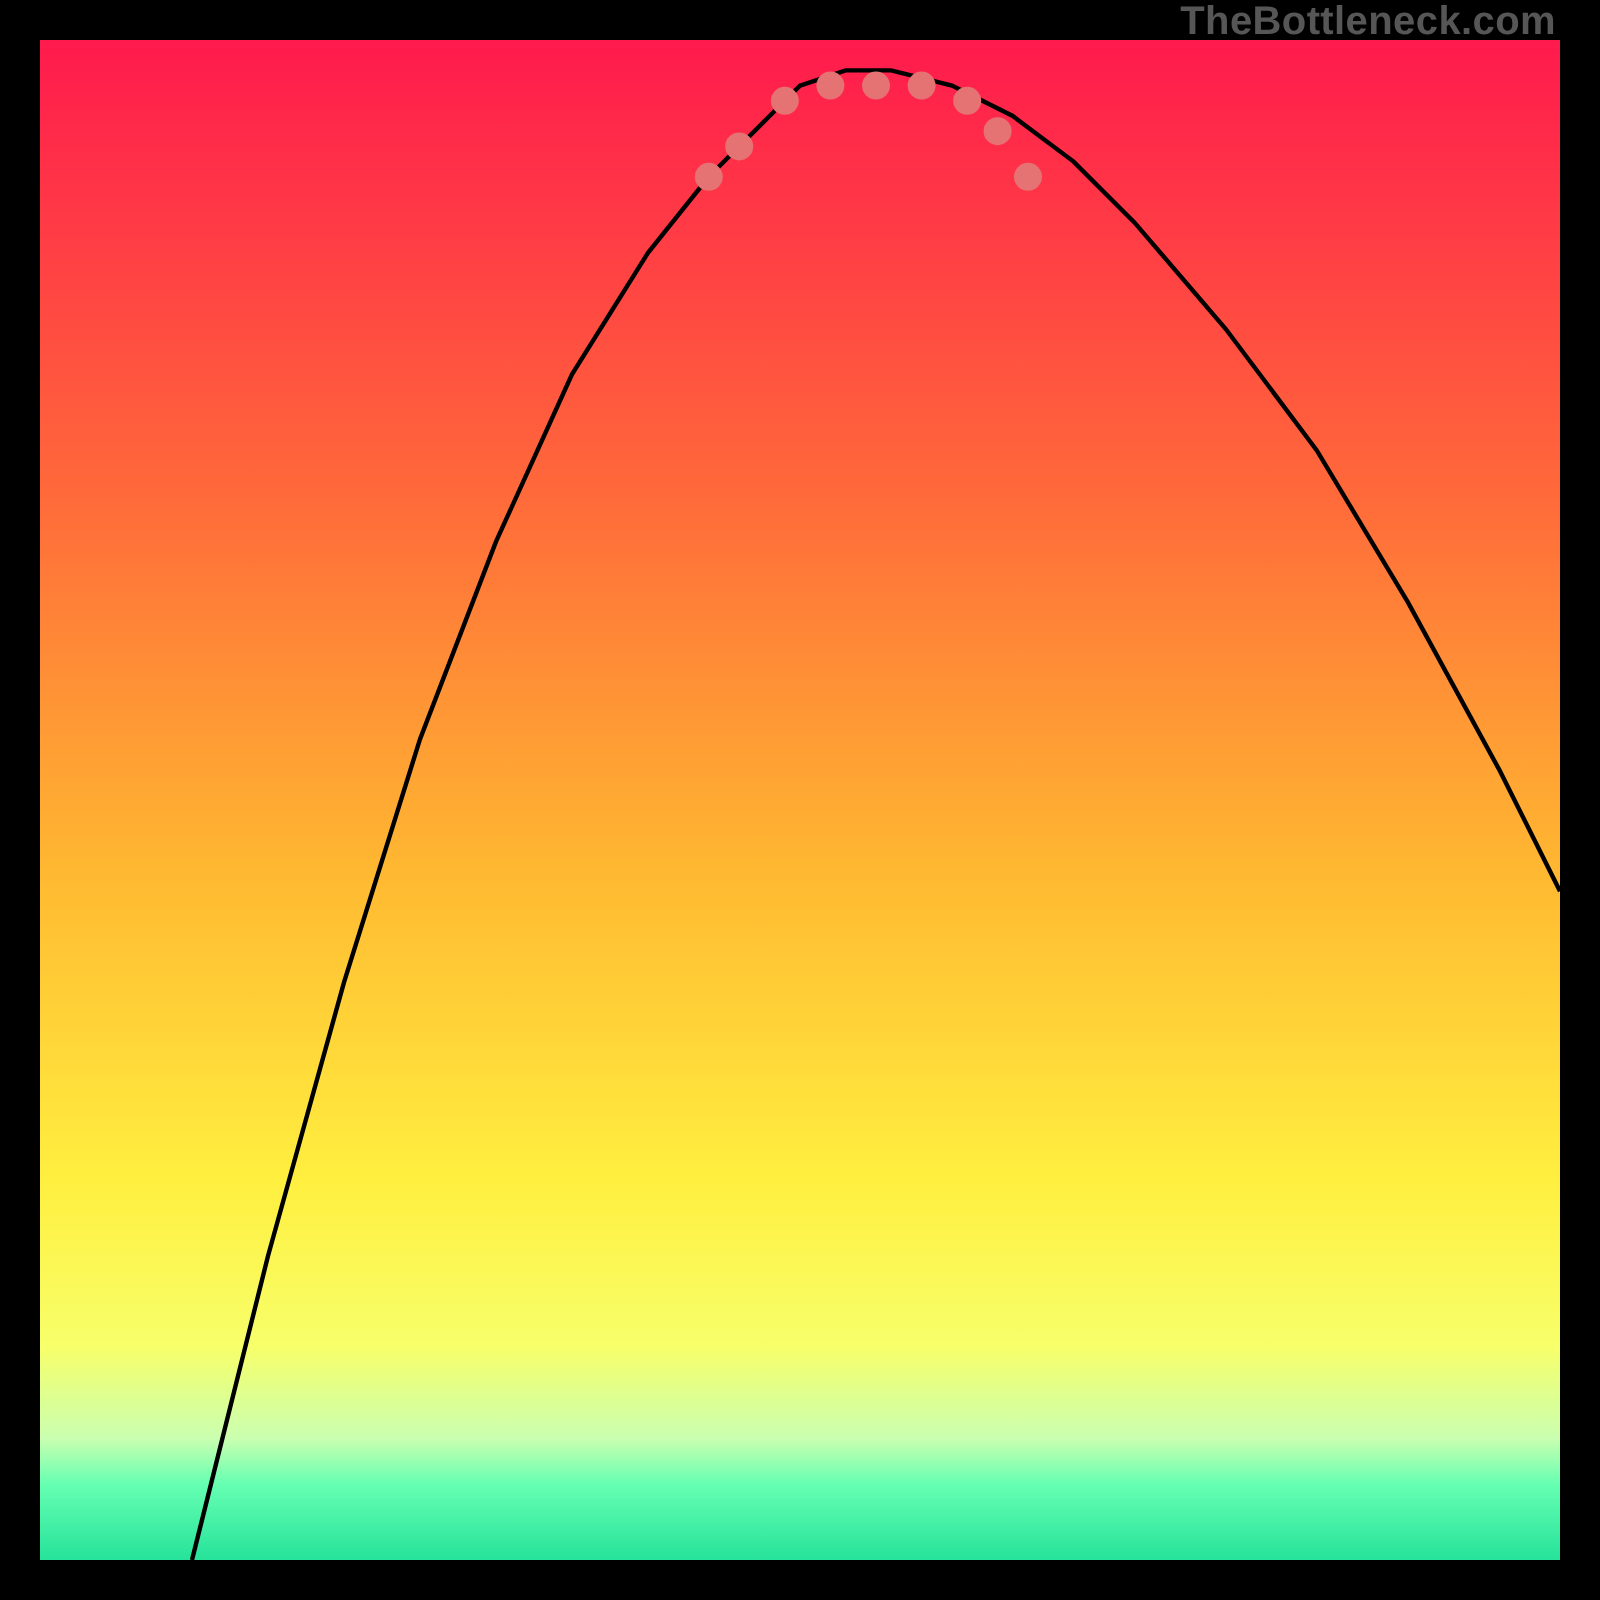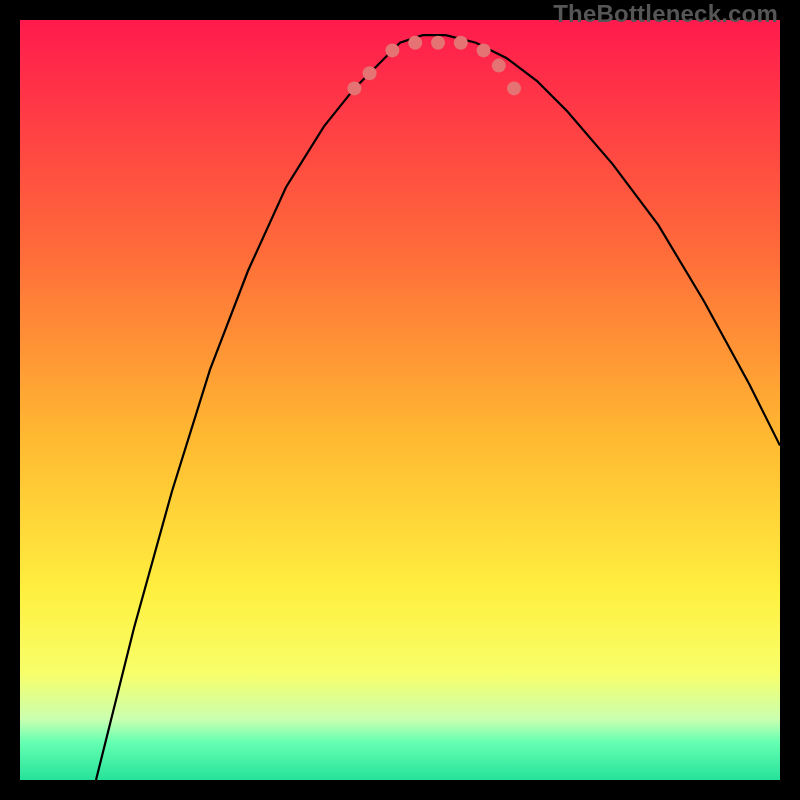--- a/index.html
+++ b/index.html
@@ -23,21 +23,21 @@
     left: 0;
     top: 0;
     width: 760px;
     height: 760px;
   }
   .watermark {
     position: absolute;
     top: 0;
     right: 22px;
     font-family: Arial, Helvetica, sans-serif;
-    font-size: 24px;
+    font-size: 20px;
     font-weight: bold;
     color: #565656;
     letter-spacing: 0.2px;
   }
 </style>
 </head>
 <body>
 
 <div class="frame">
   <svg class="plot" viewBox="0 0 760 760">

